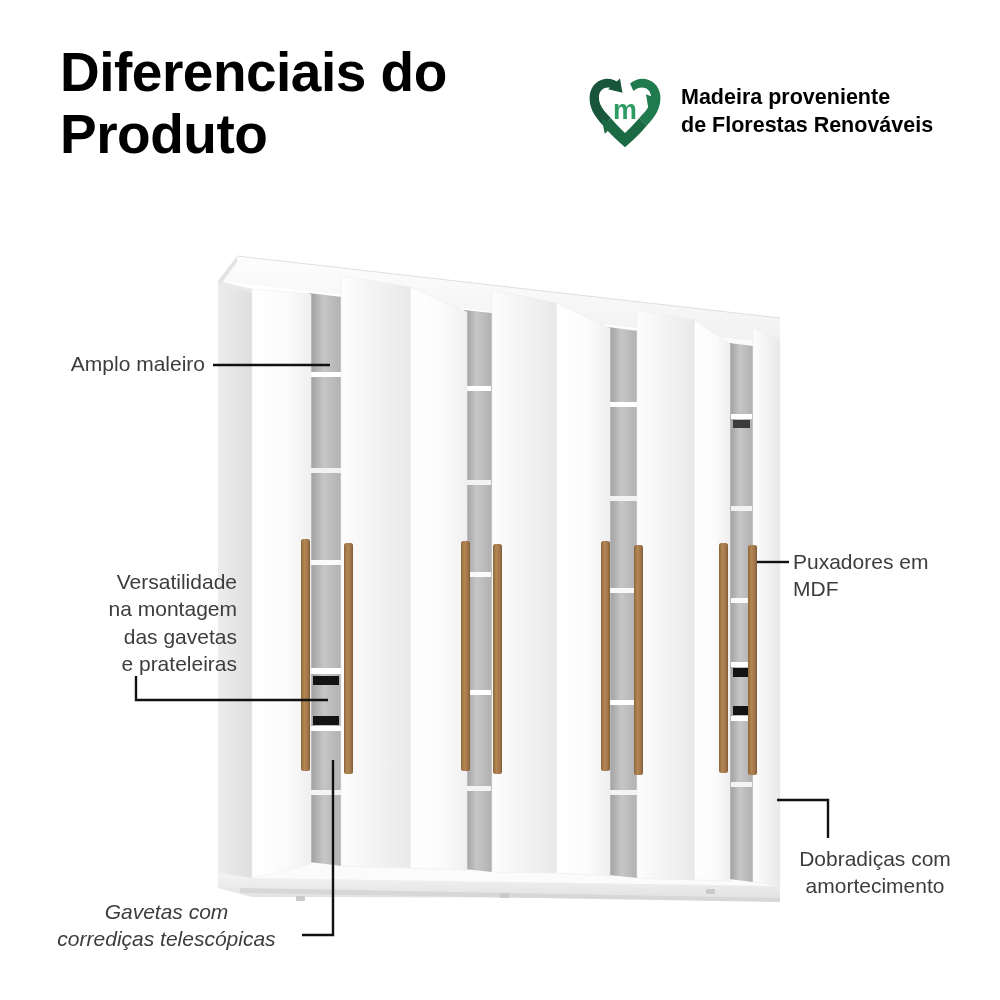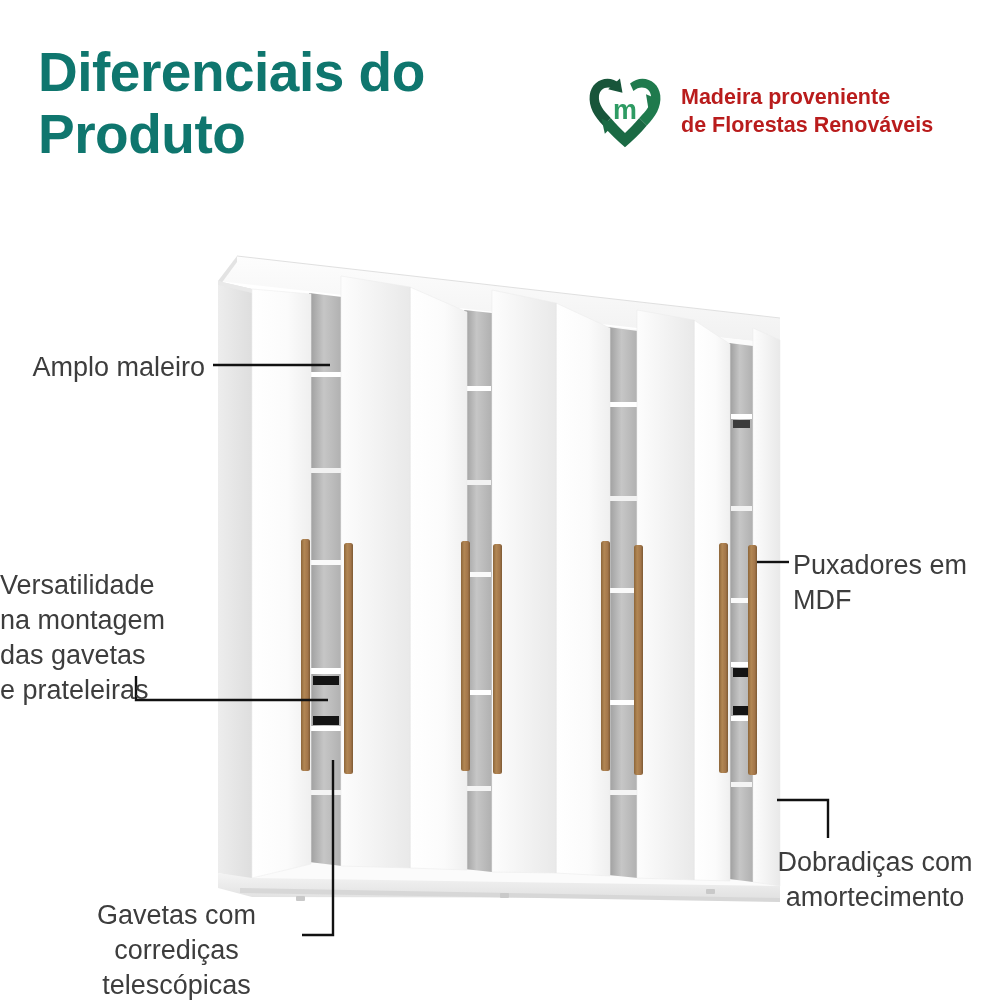--- a/index.html
+++ b/index.html
@@ -16,27 +16,27 @@
     position: relative;
     width: 1000px;
     height: 1000px;
     background: #ffffff;
     overflow: hidden;
   }
 
   
   #page-title {
     position: absolute;
-    left: 38px;
+    left: 60px;
     top: 42px;
     width: 470px;
     font-size: 55px;
     line-height: 1.12;
     font-weight: 700;
-    color: #0f766e;
+    color: #000000;
     letter-spacing: -0.5px;
     white-space: pre-line;
   }
 
   #eco-badge {
     position: absolute;
     left: 583px;
     top: 70px;
     display: flex;
     align-items: center;
@@ -44,46 +44,48 @@
   }
   #eco-badge .logo-mark {
     width: 84px;
     height: 84px;
     flex: 0 0 84px;
   }
   #eco-badge .logo-text {
     font-size: 21.5px;
     line-height: 1.30;
     font-weight: 700;
-    color: #b91c1c;
+    color: #000000;
     white-space: pre-line;
   }
 
   
   .callout {
     position: absolute;
-    font-size: 27px;
+    font-size: 21px;
     line-height: 1.30;
     color: #3d3d3d;
     white-space: pre-line;
   }
   .callout.right-align { text-align: right; }
   .callout.center-align { text-align: center; }
 
   #label-amplo-maleiro {
     left: 0px; top: 350px; width: 205px;
     text-align: right;
   }
   #label-versatilidade {
     left: 0px; top: 568px; width: 205px;
-    text-align: left;
+    text-align: right;
+    padding-left: 32px;
   }
   #label-gavetas {
-    left: 54px; top: 898px; width: 245px;
+    left: 44px; top: 898px; width: 245px;
     text-align: center;
+    font-style: italic;
   }
   #label-puxadores {
     left: 793px; top: 548px; width: 175px;
     text-align: left;
   }
   #label-dobradicas {
     left: 775px; top: 845px; width: 200px;
   }
 
   

